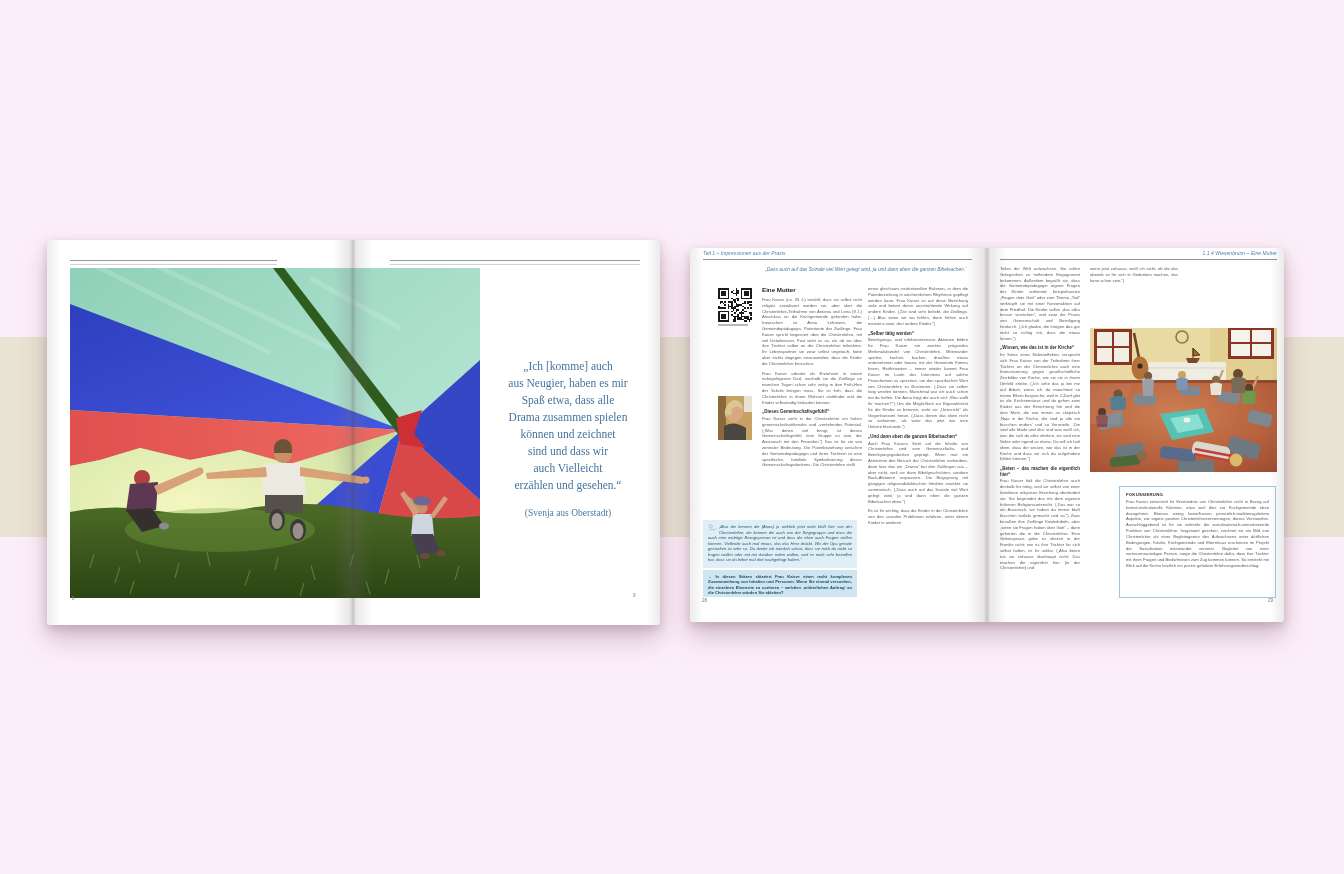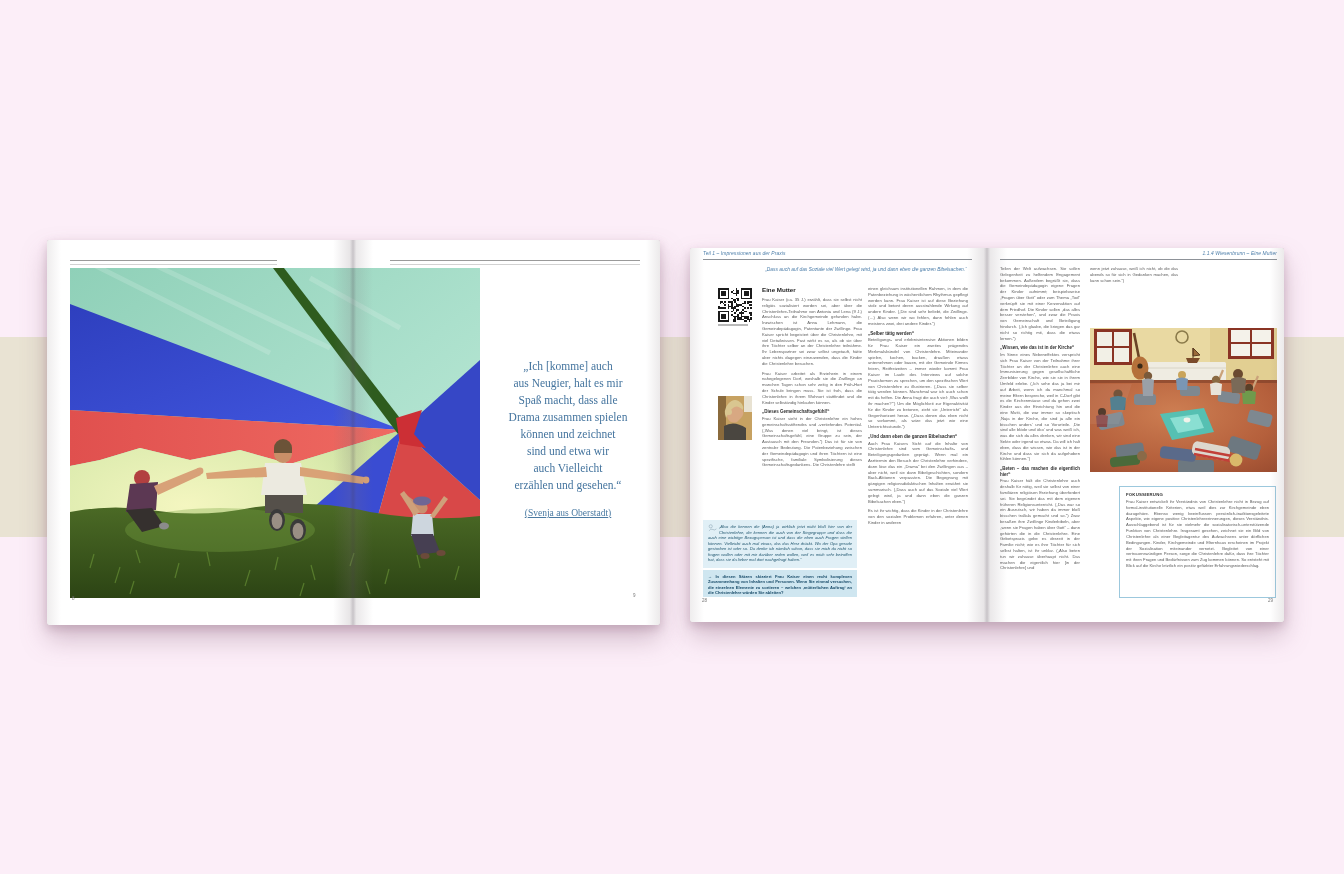--- a/index.html
+++ b/index.html
@@ -20,21 +20,21 @@
   .edgeshade{position:absolute;top:0;bottom:0;width:14px;z-index:5;pointer-events:none;}
   .edgeshade.l{left:0;background:linear-gradient(90deg,rgba(120,105,110,.12),rgba(0,0,0,0));}
   .edgeshade.r{right:0;background:linear-gradient(270deg,rgba(120,105,110,.14),rgba(0,0,0,0));}
 
   
   .toprule{position:absolute;height:3px;border-top:1.5px solid #9a9a9a;border-bottom:1px solid #d2d2d2;}
   .photo-wrap{position:absolute;left:23px;top:28px;width:410px;height:330px;overflow:hidden;}
   .bigquote{position:absolute;left:433px;top:118px;width:176px;text-align:center;
     font-family:"Liberation Serif", serif;color:#44749e;}
   .bigquote .line{display:block;font-size:11.5px;line-height:17px;}
-  .bigquote .attr{display:block;margin-top:14px;font-size:9.5px;color:#4a7aa2;text-decoration:underline;}
+  .bigquote .attr{display:block;margin-top:14px;font-size:9.5px;color:#4a7aa2;}
   .pagenum{position:absolute;font-size:4.5px;color:#777;}
 
   
   .runhead{position:absolute;font-size:4.9px;font-style:italic;color:#4a7ca8;letter-spacing:.1px;}
   .runrule{position:absolute;height:0;border-top:1.4px solid #8d9298;}
   .leadquote{position:absolute;font-size:4.9px;font-style:italic;color:#4a7ca8;text-align:center;}
   .col{position:absolute;overflow:hidden;font-size:4.2px;line-height:1.38;color:#5c5c5c;
     text-align:justify;hyphens:auto;}
   .col p{margin:0 0 4px 0;}
   .col h4{margin:4px 0 1px 0;font-size:4.5px;color:#2f2f2f;line-height:1.25;}
@@ -155,25 +155,25 @@
         <path d="M360,248 L374,228 L378,231 L364,250 Z" fill="#cfa07a"></path>
         <path d="M341,266 L363,266 L370,284 L348,287 Z" fill="#463f52"></path>
         <ellipse cx="371" cy="285" rx="4.6" ry="3" fill="#6b4a3a"></ellipse>
         <ellipse cx="355" cy="288" rx="4.6" ry="3" fill="#6b4a3a"></ellipse>
       </g>
     </svg>
   </div>
 
   <div class="bigquote">
     <span class="line">„Ich [komme] auch</span>
-    <span class="line">aus Neugier, halt es mir</span>
-    <span class="line">Spaß macht, dass alle</span>
+    <span class="line">aus Neugier, haben es mir</span>
+    <span class="line">Spaß etwa, dass alle</span>
     <span class="line">Drama zusammen spielen</span>
     <span class="line">können und zeichnet</span>
-    <span class="line">sind und etwa wir</span>
+    <span class="line">sind und dass wir</span>
     <span class="line">auch Vielleicht</span>
     <span class="line">erzählen und gesehen.“</span>
     <span class="attr">(Svenja aus Oberstadt)</span>
   </div>
 
   <div class="pagenum" style="left:25px;top:356px;">8</div>
   <div class="pagenum" style="left:586px;top:353px;">9</div>
 
   <div class="edgeshade l"></div>
   <div class="edgeshade r"></div>

